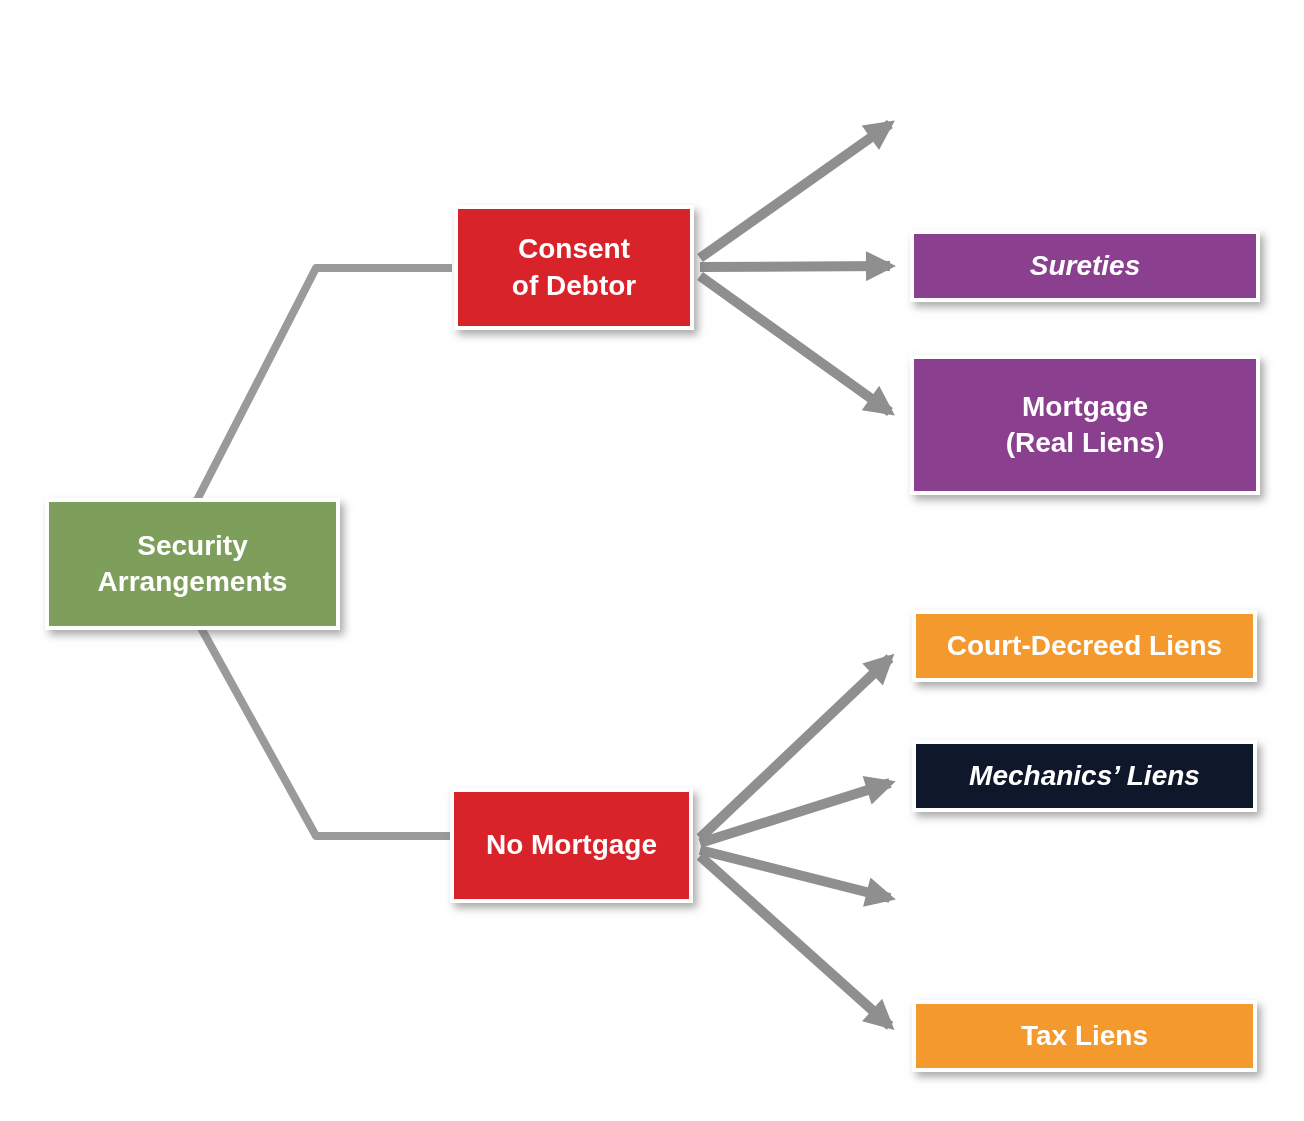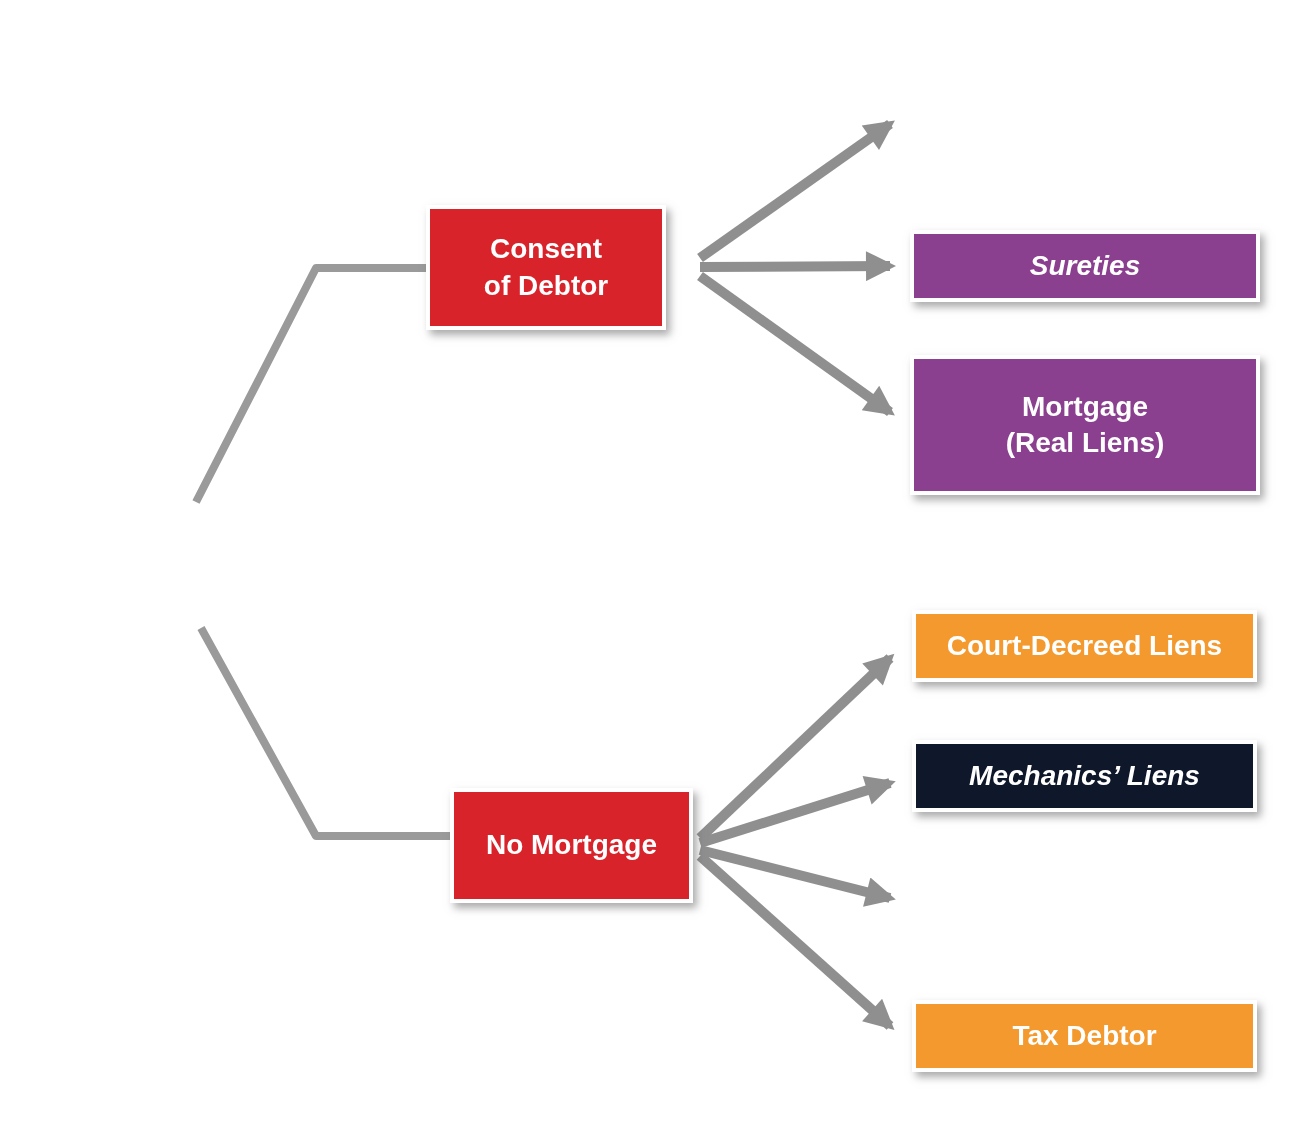--- a/index.html
+++ b/index.html
@@ -36,21 +36,21 @@
     font-size: 28px;
     line-height: 1.3;
     text-align: center;
   }
   .node .label {
     white-space: pre-line;
     padding: 0 8px;
   }
   
   .n-root      { left: 45px;  top: 498px;  width: 295px; height: 132px; }
-  .n-consent   { left: 426px; top: 205px;  width: 240px; height: 125px; }
+  .n-consent   { left: 454px; top: 205px;  width: 240px; height: 125px; }
   .n-noconsent { left: 450px; top: 788px;  width: 243px; height: 115px; }
   .n-p1        { left: 910px; top: 40px;   width: 350px; height: 140px; }
   .n-p2        { left: 910px; top: 230px;  width: 350px; height: 72px; font-style: italic;  }
   .n-p3        { left: 910px; top: 355px;  width: 350px; height: 140px; }
   .n-o1        { left: 912px; top: 610px;  width: 345px; height: 72px; justify-content: center;  }
   .n-o2        { left: 912px; top: 740px;  width: 345px; height: 72px;  }
   .n-o3        { left: 912px; top: 870px;  width: 345px; height: 72px;  }
   .n-o4        { left: 912px; top: 1000px; width: 345px; height: 72px;  }
 </style>
 </head>
@@ -72,20 +72,24 @@
     <path d="M 700 258 L 890 124" fill="none" stroke-width="10" marker-end="url(#arrowhead)" stroke="#8f8f8f"></path>
     <path d="M 700 267 L 890 266" fill="none" stroke-width="10" marker-end="url(#arrowhead)" stroke="#8f8f8f"></path>
     <path d="M 700 276 L 890 412" fill="none" stroke-width="10" marker-end="url(#arrowhead)" stroke="#8f8f8f"></path>
 
     <path d="M 700 838 L 890 658" fill="none" stroke-width="10" marker-end="url(#arrowhead)" stroke="#8f8f8f"></path>
     <path d="M 700 843 L 890 783" fill="none" stroke-width="10" marker-end="url(#arrowhead)" stroke="#8f8f8f"></path>
     <path d="M 700 850 L 890 898" fill="none" stroke-width="10" marker-end="url(#arrowhead)" stroke="#8f8f8f"></path>
     <path d="M 700 856 L 890 1026" fill="none" stroke-width="10" marker-end="url(#arrowhead)" stroke="#8f8f8f"></path>
   </svg>
 
+  <div class="node n-root" style="background-color: rgb(126, 158, 91);">
+    <span class="label">Security
+Arrangements</span>
+  </div>
 
   <div class="node n-consent" style="background-color: rgb(216, 35, 42);">
     <span class="label">Consent
 of Debtor</span>
   </div>
 
   <div class="node n-noconsent" style="background-color: rgb(216, 35, 42);">
     <span class="label">No Mortgage</span>
   </div>
 
@@ -102,16 +106,16 @@
   <div class="node n-o1" style="background-color: rgb(244, 153, 46);">
     <span class="label">Court-Decreed Liens</span>
   </div>
 
   <div class="node n-o2" style="background-color: #0f172a; font-style: italic;">
     <span class="label">Mechanics’ Liens</span>
   </div>
 
 
   <div class="node n-o4" style="background-color: rgb(244, 153, 46);">
-    <span class="label">Tax Debtor</span>
+    <span class="label">Tax Liens</span>
   </div>
 
 </div>
 
 </body></html>

